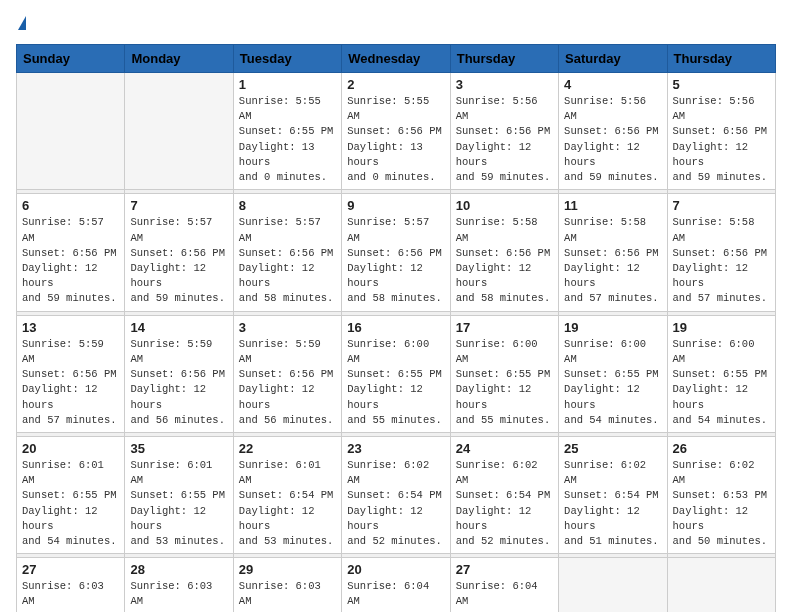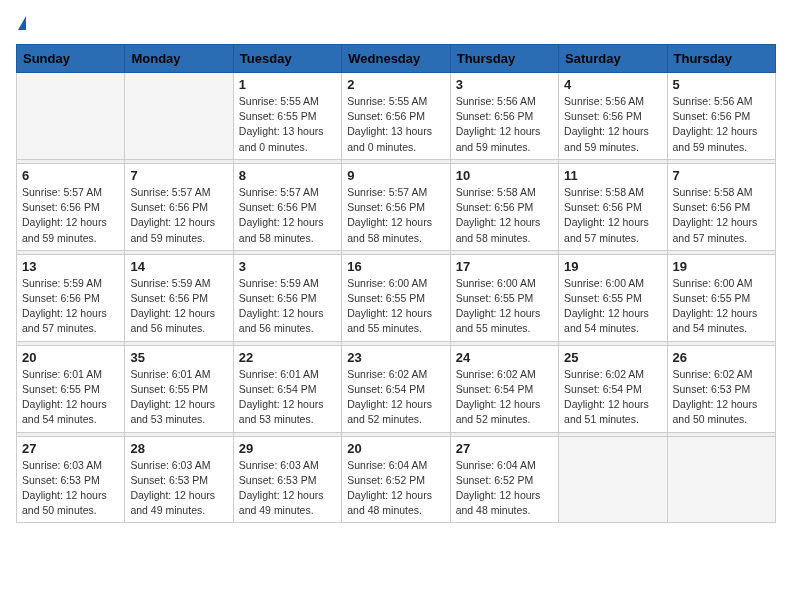--- a/index.html
+++ b/index.html
@@ -83,20 +83,21 @@
       font-size: 13px;
       font-weight: bold;
       color: #222;
       display: block;
       margin-bottom: 2px;
     }
     .day-info {
       line-height: 1.45;
       color: #333;
       font-size: 10.5px;
+      font-family: Liberation Mono, monospace;
     }
     .row-divider td {
       background: #f0f0f0;
       height: 4px;
       padding: 0;
       border: 1px solid #ccc;
     }
   </style>
 </head>
 <body>

